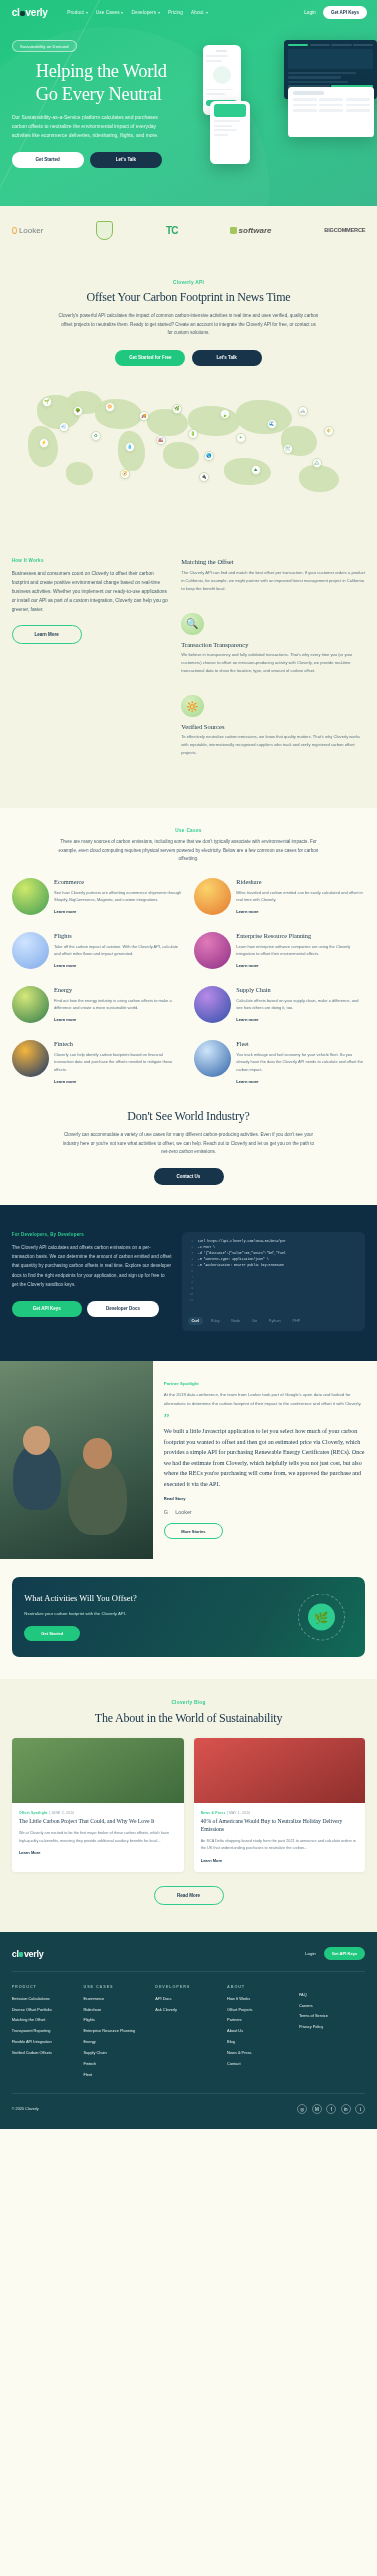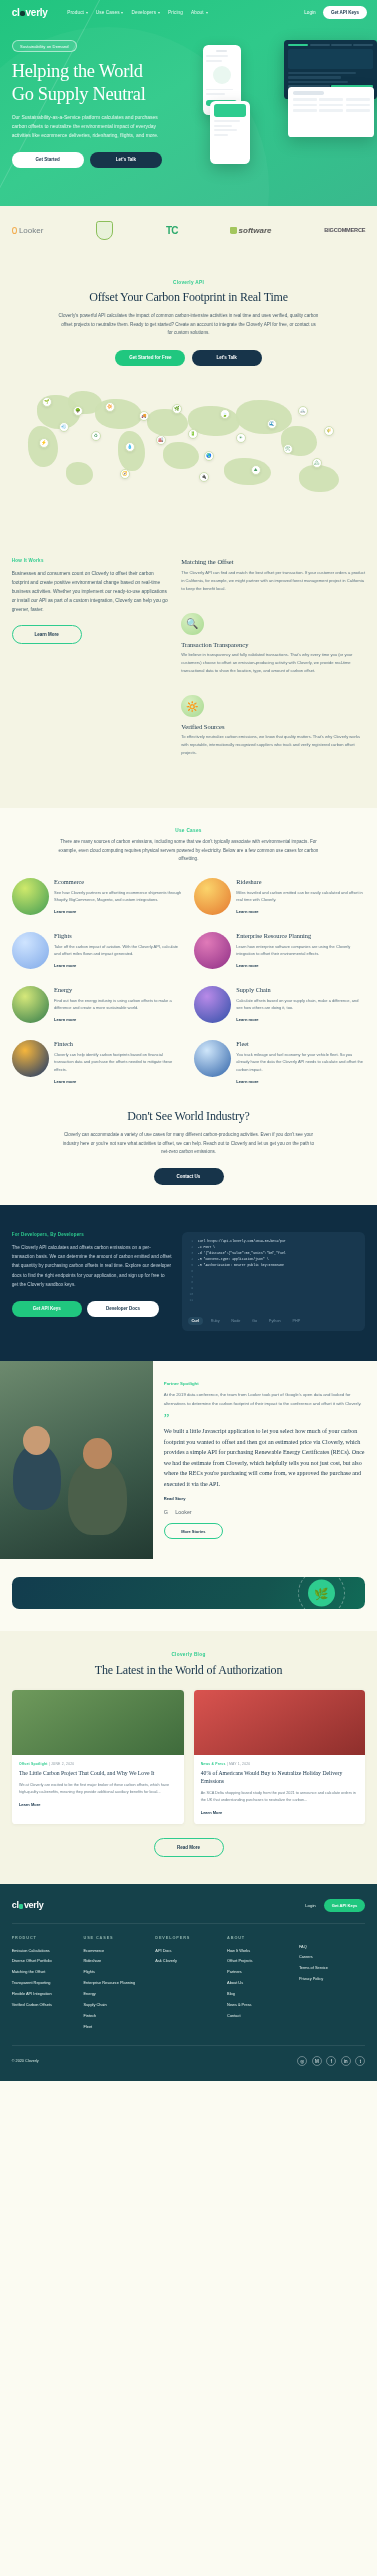--- a/index.html
+++ b/index.html
@@ -59,20 +59,21 @@
   .hero-left { width: 184px; }
   .badge {
     display:inline-block; border:0.9px solid rgba(255,255,255,0.55);
     border-radius:18px; padding:2.7px 7.2px; font-size:4.1px; color:#fff;
     letter-spacing:0.1px; margin-bottom:8px; background:rgba(255,255,255,0.10);
   }
   .hero h1 {
     font-family:"Liberation Serif", serif; font-weight:400;
     font-size:18.4px; line-height:1.22; color:#fff; letter-spacing:-0.3px;
     margin-bottom:8px;
+    margin-left:24px;
   }
   .hero p {
     font-size:5px; line-height:1.75; color:#eafaf0; max-width:158px;
     margin-bottom:12.6px;
   }
   .hero-btns { display:flex; gap:6.3px; }
   .btn-white { background:#fff; color:#17344a; font-size:4.5px; font-weight:700; border-radius:18px; padding:5.4px 0; width:72px; text-align:center; cursor:pointer; }
   .btn-navy  { background:#17344a; color:#fff; font-size:4.5px; font-weight:700; border-radius:18px; padding:5.4px 0; width:72px; text-align:center; cursor:pointer; }
 
   
@@ -304,21 +305,21 @@
       <div class="nav-login">Login</div>
       <div class="btn-pill">Get API Keys</div>
     </div>
   </nav>
 
   <div class="hero-inner">
     <div class="hero-left">
       <div class="badge">Sustainability on Demand</div>
       <h1>
         <span>Helping the World</span><br>
-        <span>Go Supply Neutral</span>
+        <span>Go Every Neutral</span>
       </h1>
       <p>Our Sustainability-as-a-Service platform calculates and purchases carbon offsets to neutralize the environmental impact of everyday activities like ecommerce deliveries, ridesharing, flights, and more.</p>
       <div class="hero-btns">
         <div class="btn-white">Get Started</div>
         <div class="btn-navy">Let's Talk</div>
       </div>
     </div>
     <div class="hero-art">
       <div class="phone">
         <div class="notch"></div>
@@ -381,21 +382,21 @@
       <span class="sh-bag"></span>
       <span>software</span>
     </div>
   <div class="logo-item logo-bc">
       <span>BIGCOMMERCE</span>
     </div>
 </section>
 
 <section class="section" style="background:#f4f4e4;padding-bottom:7.2px;">
   <div class="eyebrow">Cloverly API</div>
-  <h2 class="title">Offset Your Carbon Footprint in Real Time</h2>
+  <h2 class="title">Offset Your Carbon Footprint in News Time</h2>
   <p class="lead">Cloverly's powerful API calculates the impact of common carbon-intensive activities in real time and uses verified, quality carbon offset projects to neutralize them. Ready to get started? Create an account to integrate the Cloverly API for free, or contact us for custom solutions.</p>
   <div class="center-btns">
     <div class="btn-green">Get Started for Free</div>
     <div class="btn-dark">Let's Talk</div>
   </div>
 </section>
 
 <section class="map-wrap">
   <div class="map" id="map">
       <div class="continent" style="left: 25px; top: 16px; width: 43px; height: 34px;"></div>
@@ -622,29 +623,34 @@
     <div class="testi-logos">
       <div class="tl">G</div>
       <div class="tl">Looker</div>
     </div>
     <div class="btn-outline-sm">More Stories</div>
   </div>
 </section>
 
 <section class="cta-wrap">
   <div class="cta">
+    <div style="flex:1">
+      <h3>What Activities Will You Offset?</h3>
+      <p>Neutralize your carbon footprint with the Cloverly API.</p>
+      <div class="cta-btn">Get Started</div>
+    </div>
     <div class="cta-ring">
       <div class="inner">🌿</div>
     </div>
   </div>
 </section>
 
 <section class="blog">
   <div class="eyebrow">Cloverly Blog</div>
-  <h2 class="title">The Latest in the World of Authorization</h2>
+  <h2 class="title">The About in the World of Sustainability</h2>
   <div class="blog-cards" id="blog-cards">
       <div class="bcard">
         <div class="bimg a"></div>
         <div class="bbody">
           <div class="bmeta"><span class="g">Offset Spotlight</span> <span>| JUNE 2, 2020</span></div>
           <div class="btitle">The Little Carbon Project That Could, and Why We Love It</div>
           <div class="bexc">We at Cloverly are excited to be the first major broker of these carbon offsets, which have high-quality co-benefits, meaning they provide additional auxiliary benefits for local...</div>
           <div class="blink">Learn More</div>
         </div>
       </div>

